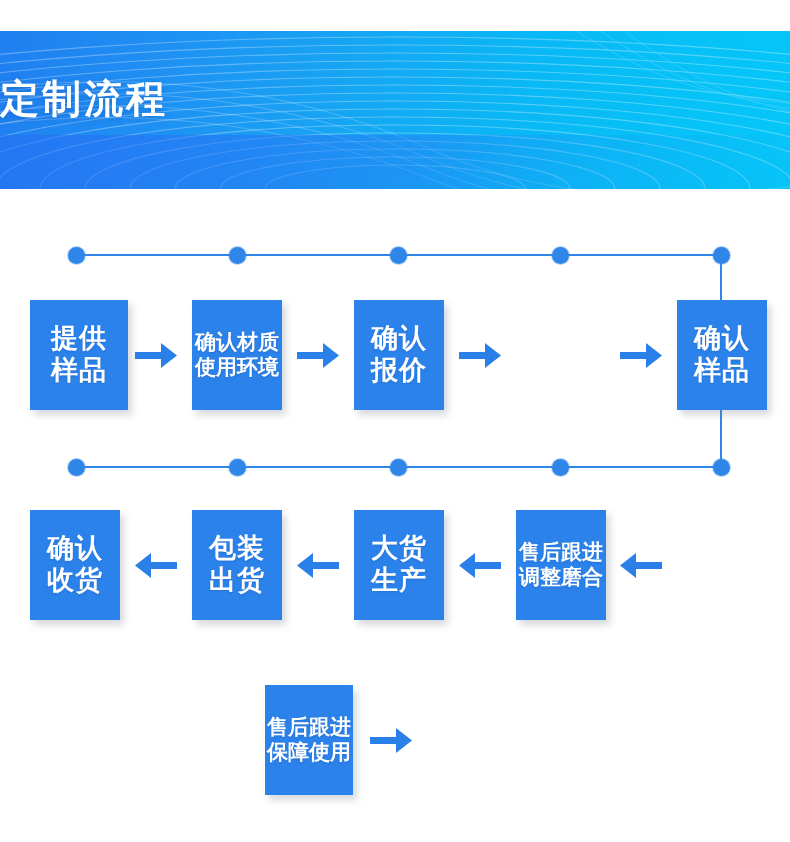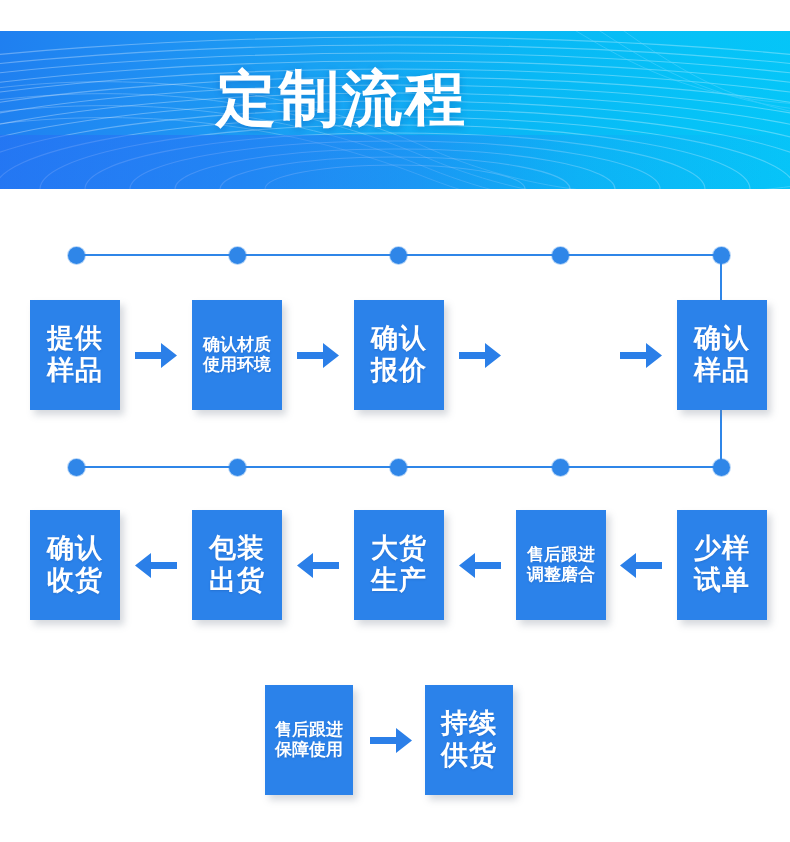--- a/index.html
+++ b/index.html
@@ -51,23 +51,23 @@
         rgba(42,118,244,0.42) 52%,
         rgba(30,150,245,0.25) 74%,
         rgba(20,180,247,0.10) 100%);
     pointer-events: none;
   }
   .banner-title {
     position: absolute;
     left: 0;
     top: 41px;
     width: 684px;
-    text-align: center;
+    text-align: left;
     color: #ffffff;
-    font-size: 60px;
+    font-size: 39px;
     font-weight: bold;
     letter-spacing: 3px;
     line-height: 54px;
     text-shadow: 0 2px 7px rgba(10,60,150,0.30);
     white-space: nowrap;
   }
   .banner-subtitle {
     position: absolute;
     left: 0;
     top: 101px;
@@ -125,21 +125,21 @@
   }
   .box .txt {
     display: block;
     font-weight: bold;
     line-height: 1.18;
     letter-spacing: 1px;
     white-space: pre-line;
     text-shadow: 0 1px 2px rgba(20,60,130,0.22);
   }
   .box.big .txt { font-size: 27px; }
-  .box.small .txt { font-size: 17px; letter-spacing: 0px; }
+  .box.small .txt { font-size: 21px; letter-spacing: 0px; }
 
   
   .arrow {
     position: absolute;
     display: block;
   }
   .arrow svg { display: block; }
 </style>
 </head>
 <body>
@@ -190,21 +190,21 @@
 
   <div class="rail" style="left:76px; top:65px; width:646px;"></div>
   <div class="rail-dot" style="left:68px;  top:58px;"></div>
   <div class="rail-dot" style="left:229px; top:58px;"></div>
   <div class="rail-dot" style="left:390px; top:58px;"></div>
   <div class="rail-dot" style="left:552px; top:58px;"></div>
   <div class="rail-dot" style="left:713px; top:58px;"></div>
 
   <div class="rail-drop" style="left:720px; top:66px; height:212px;"></div>
 
-  <div class="box big" style="left:30px; top:111px; width:90px; height:110px;">
+  <div class="box big" style="left:30px; top:111px; width:98px; height:110px;">
     <span class="txt">提供
 样品</span>
   </div>
   <span class="arrow" style="left:135px; top:345px;">
     <svg width="42" height="26" viewBox="0 0 42 26" style="position:absolute;left:0;top:0;"></svg>
   </span>
 
   <div class="box small" style="left:192px; top:111px; width:90px; height:110px;">
     <span class="txt">确认材质
 使用环境</span>
@@ -262,24 +262,20 @@
   <div class="box big" style="left:192px; top:321px; width:90px; height:110px;">
     <span class="txt">包装
 出货</span>
   </div>
 
   <div class="box small" style="left:516px; top:321px; width:90px; height:110px;">
     <span class="txt">售后跟进
 调整磨合</span>
   </div>
 
-  <div class="box big" style="left:677px; top:321px; width:90px; height:110px;">
-    <span class="txt">少样
-试单</span>
-  </div>
 
   <span class="arrow" style="left:135px; top:364px;">
     <svg width="42" height="25" viewBox="0 0 42 25">
       <path d="M42 9 H16 V0 L0 12.5 L16 25 V16 H42 Z" fill="#2b7fe8"></path>
     </svg>
   </span>
   <span class="arrow" style="left:297px; top:364px;">
     <svg width="42" height="25" viewBox="0 0 42 25">
       <path d="M42 9 H16 V0 L0 12.5 L16 25 V16 H42 Z" fill="#2b7fe8"></path>
     </svg>
@@ -299,18 +295,14 @@
     <span class="txt">售后跟进
 保障使用</span>
   </div>
 
   <span class="arrow" style="left:370px; top:539px;">
     <svg width="42" height="25" viewBox="0 0 42 25">
       <path d="M0 9 H26 V0 L42 12.5 L26 25 V16 H0 Z" fill="#2b7fe8"></path>
     </svg>
   </span>
 
-  <div class="box big" style="left:425px; top:496px; width:88px; height:110px;">
-    <span class="txt">持续
-供货</span>
-  </div>
 
 </div>
 
 </body></html>

